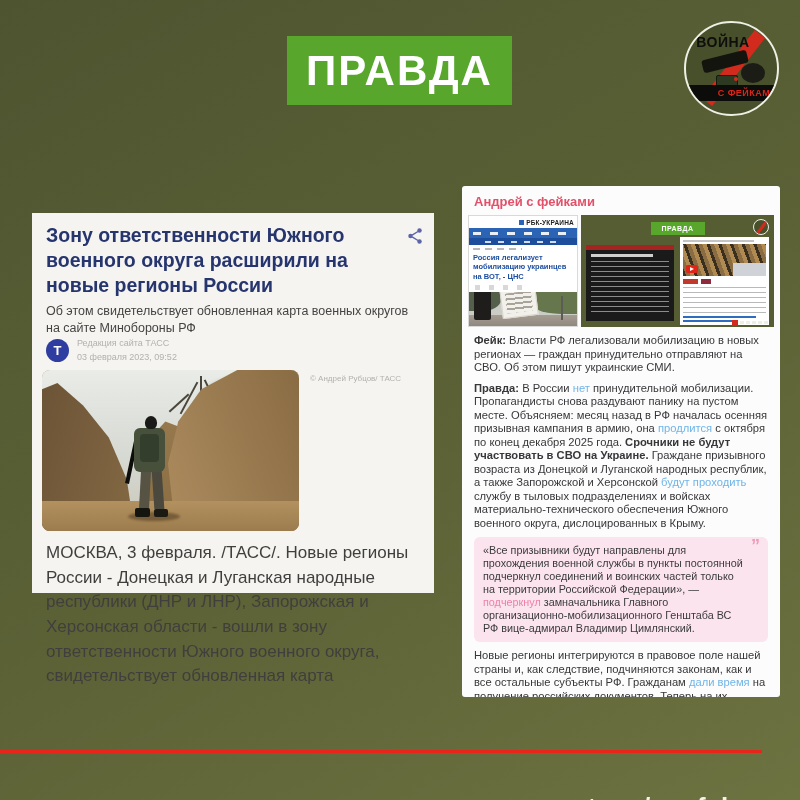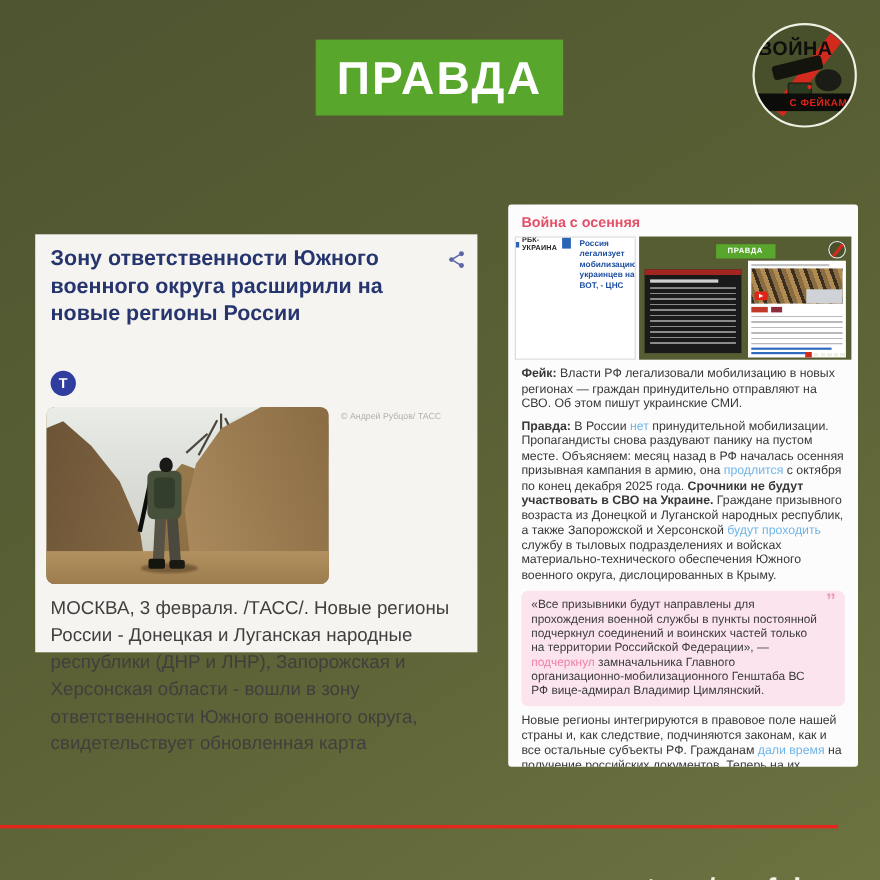--- a/index.html
+++ b/index.html
@@ -10,21 +10,21 @@
     background:linear-gradient(150deg,#4e5430 0%,#5b6135 52%,#6c7240 100%);
   }
   
   .banner { position:absolute; left:287px; top:36px; width:225px; height:69px;
     background:#58a72c; display:flex; align-items:center; justify-content:center;
     color:#fff; font-size:42px; font-weight:800; letter-spacing:2px; }
   
   .logo { position:absolute; left:684px; top:21px; width:95px; height:95px; border-radius:50%;
     background:#47502a; border:2px solid #eef0e4; overflow:hidden; }
   .logo-top { position:absolute; top:11px; left:0; right:17px; text-align:center;
-    font-size:18px; font-weight:800; color:#0e0e0c; letter-spacing:.5px; }
+    font-size:14px; font-weight:800; color:#0e0e0c; letter-spacing:.5px; }
   .logo-slash { position:absolute; left:41px; top:2px; width:13px; height:86px;
     background:#d22a1d; transform:rotate(38deg); }
   .cam-a { position:absolute; left:16px; top:32px; width:46px; height:13px; background:#14140f;
     border-radius:3px; transform:rotate(-14deg); }
   .cam-b { position:absolute; left:55px; top:40px; width:24px; height:20px; background:#1c1c16;
     border-radius:50%; }
   .cam-c { position:absolute; left:30px; top:52px; width:22px; height:18px; background:#2c3a22;
     border:1px solid #141a0e; border-radius:2px; }
   .cam-dot { position:absolute; left:48px; top:54px; width:4px; height:4px; background:#d22a1d; border-radius:50%; }
   .logo-band { position:absolute; bottom:13px; left:-4px; right:-4px; height:16px; background:#0c0c0a;
@@ -71,21 +71,21 @@
   .sol-boot1 { position:absolute; left:93px; top:138px; width:15px; height:9px; background:#15150f; border-radius:2px; }
   .sol-boot2 { position:absolute; left:112px; top:139px; width:14px; height:8px; background:#1a1a12; border-radius:2px; }
   .sol-rifle { position:absolute; left:88px; top:66px; width:4px; height:48px; background:#0d0d0b; transform:rotate(12deg); }
   .sol-shadow { position:absolute; left:86px; top:142px; width:52px; height:9px; background:rgba(60,42,20,.45);
     border-radius:50%; filter:blur(1px); }
   
   .fact { position:absolute; left:462px; top:186px; width:318px; height:511px; background:#fcfcfc;
     border-radius:3px; padding:6px 12px 0; overflow:hidden; }
   .fact-ch { font-size:13px; font-weight:700; color:#e35069; margin:2px 0 6px; }
   .shots { display:flex; gap:3px; height:112px; margin:0 -6px 7px; }
-  .rbc { width:110px; background:#fff; border:1px solid #d9d9d9; display:flex; overflow:hidden; }
+  .rbc { width:110px; background:#fff; border:1px solid #d9d9d9; display:flex; flex-direction:column; overflow:hidden; }
   .rbc-brand { height:12px; display:flex; align-items:center; justify-content:flex-end; gap:2px; padding-right:3px; }
   .rbc-sq { width:5px; height:5px; background:#2b63b5; }
   .rbc-brand b { font-size:6.5px; color:#222; letter-spacing:.2px; }
   .rbc-nav { height:10px; background:#2b63b5; display:flex; align-items:center; }
   .rbc-nav i { display:block; height:3px; width:100%; margin:0 4px;
     background:repeating-linear-gradient(90deg,rgba(255,255,255,.9) 0 8px,transparent 8px 17px); }
   .rbc-nav2 { height:7px; background:#1c4e9c; display:flex; align-items:center; }
   .rbc-nav2 i { display:block; height:2px; width:70%; margin:0 auto;
     background:repeating-linear-gradient(90deg,rgba(255,255,255,.8) 0 6px,transparent 6px 13px); }
   .rbc-crumb { height:7px; display:flex; align-items:center; }
@@ -171,22 +171,27 @@
 <div class="tass">
   <div class="tass-h1">Зону ответственности Южного военного округа расширили на новые регионы России</div>
   <svg class="share" viewBox="0 0 20 20">
     <g fill="#5d64a8">
         <circle cx="15" cy="4" r="2.5"></circle>
         <circle cx="5" cy="10" r="2.5"></circle>
         <circle cx="15" cy="16" r="2.5"></circle>
       </g>
     <path d="M6.8 9l6.5-4M6.8 11l6.5 4" stroke="#5d64a8" stroke-width="1.6" fill="none"></path>
   </svg>
+  <div class="tass-sub">Об этом свидетельствует обновленная карта военных округов на сайте Минобороны РФ</div>
   <div class="byline">
     <div class="avatar">T</div>
+    <div class="by-meta">
+      <div>Редакция сайта ТАСС</div>
+      <div>03 февраля 2023, 09:52</div>
+    </div>
   </div>
   <div class="photo">
     <div class="ph-sky"></div>
     <div class="ph-haze"></div>
     <span class="branch" style="left:158px;top:6px;height:48px;"></span>
     <span class="branch" style="left:146px;top:10px;height:36px;transform:rotate(28deg);"></span>
     <span class="branch" style="left:170px;top:8px;height:38px;transform:rotate(-26deg);"></span>
     <span class="branch" style="left:136px;top:20px;height:26px;transform:rotate(48deg);"></span>
     <span class="branch" style="left:182px;top:18px;height:26px;transform:rotate(-50deg);"></span>
     <div class="sandbags"></div>
@@ -202,21 +207,21 @@
     <div class="sol-boot2"></div>
     <div class="sol-body"></div>
     <div class="sol-vest"></div>
     <div class="sol-head"></div>
   </div>
   <div class="credit">© Андрей Рубцов/ ТАСС</div>
   <div class="caption">МОСКВА, 3 февраля. /ТАСС/. Новые регионы России - Донецкая и Луганская народные республики (ДНР и ЛНР), Запорожская и Херсонская области - вошли в зону ответственности Южного военного округа, свидетельствует обновленная карта</div>
 </div>
 
 <div class="fact">
-  <div class="fact-ch">Война с осенняя</div>
+  <div class="fact-ch">Андрей с фейками</div>
 
   <div class="shots">
     <div class="rbc">
       <div class="rbc-brand">
         <span class="rbc-sq"></span>
         <b>РБК-УКРАИНА</b>
       </div>
       <div class="rbc-nav">
           <i></i>
         </div>

